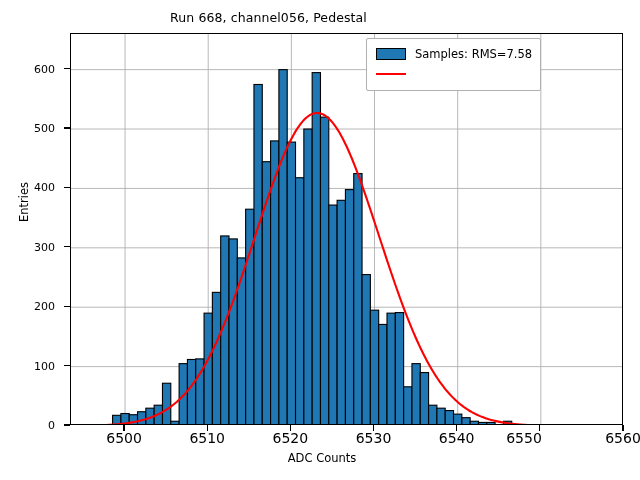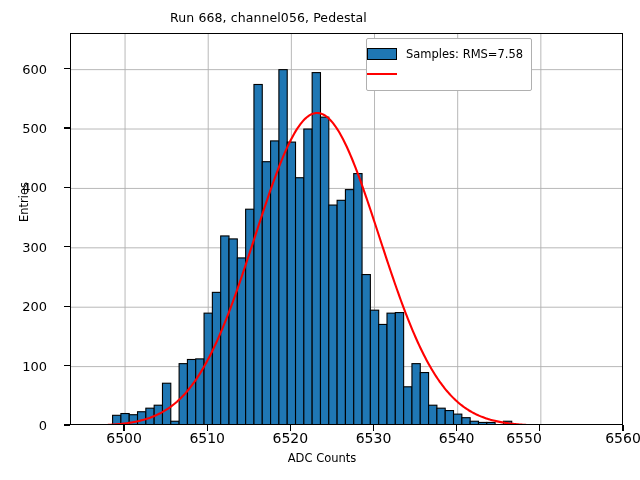--- a/index.html
+++ b/index.html
@@ -43,23 +43,23 @@
   #svg-canvas {
     position: absolute;
     left: 0;
     top: 0;
     width: 553px;
     height: 392px;
     display: block;
   }
   .tick-label-y {
     position: absolute;
-    right: 16px;
+    right: 8px;
     text-align: left;
-    font-size: 13px;
+    font-size: 11px;
     color: #000000;
     transform: translateY(-50%);
     white-space: nowrap;
   }
   #y-tick-wrap {
     position: absolute;
     left: 0px;
     top: 0px;
     width: 63px;
     height: 480px;
@@ -107,21 +107,21 @@
     transform: rotate(-90deg);
     transform-origin: center center;
   }
   #legend {
     position: absolute;
     left: 366px;
     top: 38px;
     background: #ffffff;
     border: 1px solid #b0b0b0;
     border-radius: 2px;
-    padding: 5px 8px 6px 0;
+    padding: 5px 8px 6px 9px;
     box-sizing: border-box;
   }
   .legend-row {
     display: flex;
     align-items: center;
     height: 20px;
   }
   .legend-swatch-patch {
     width: 30px;
     height: 12px;

